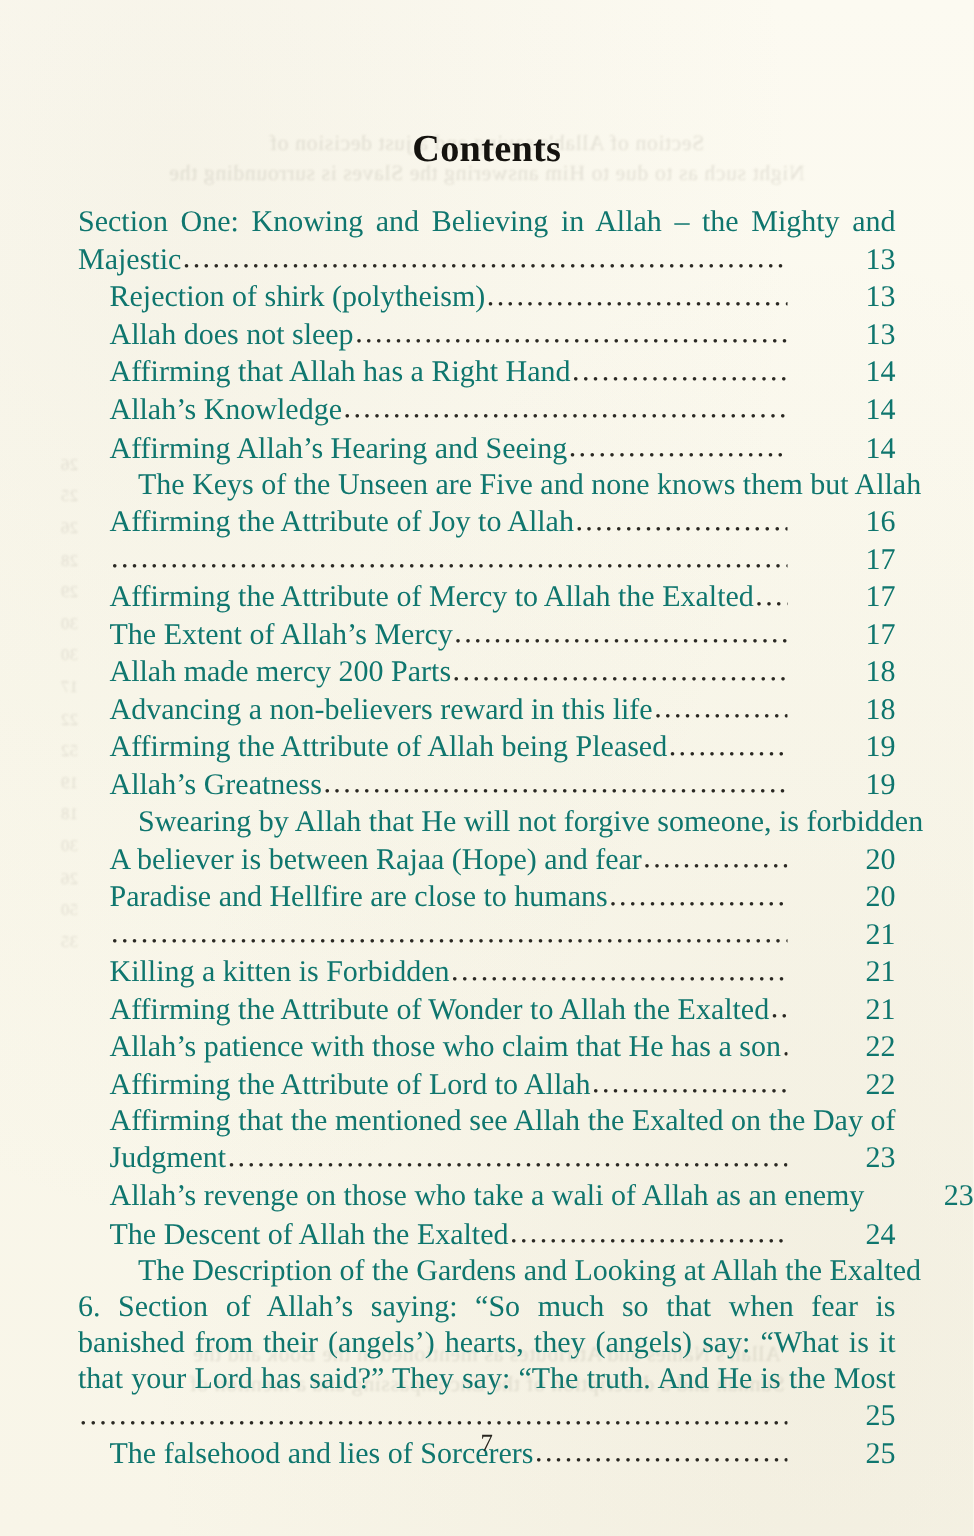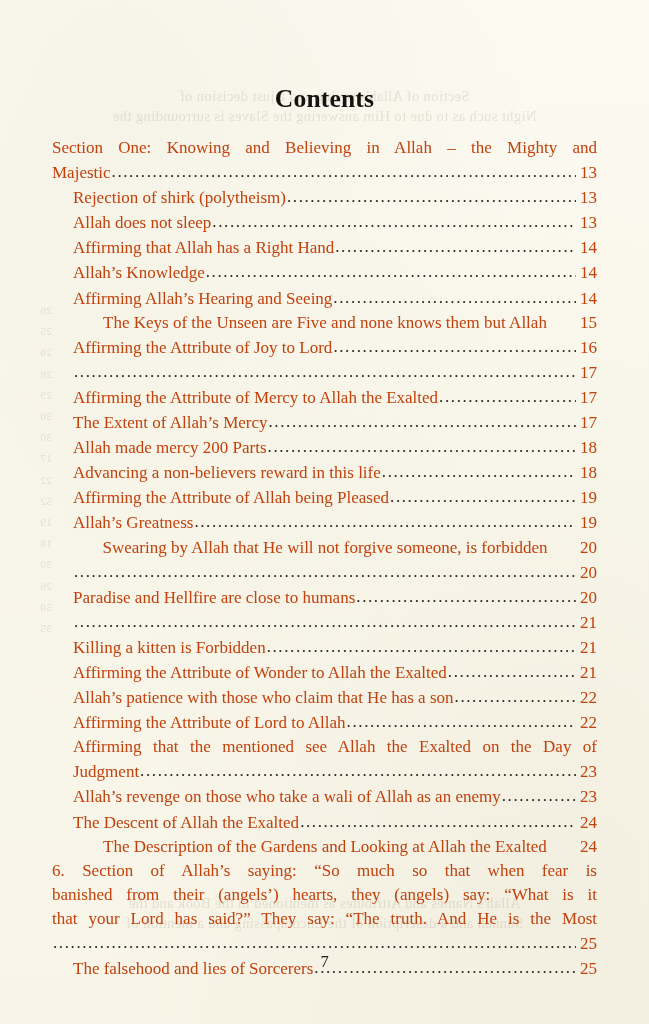--- a/index.html
+++ b/index.html
@@ -68,23 +68,23 @@
 
   .toc {
     position: absolute;
     left: 52px;
     top: 136px;
     width: 545px;
   }
 
   .entry {
     position: relative;
-    font-size: 17px;
+    font-size: 20px;
     line-height: 24.1px;
-    color: #c2410c;
+    color: #0f766e;
     font-family: Liberation Serif, serif;
   }
   .entry .row {
     display: flex;
     align-items: flex-end;
     width: 100%;
   }
   .entry .label {
     white-space: nowrap;
     flex: 0 1 auto;
@@ -100,34 +100,35 @@
     min-width: 0;
   }
   .entry .leader::before {
     content: "........................................................................................................................................................";
   }
   .entry .pageno {
     flex: 0 0 auto;
     white-space: nowrap;
     text-align: center;
     padding-left: 3px;
+    margin-left: 48px;
   }
 
   
   .lvl0 { margin-left: 0; }
   
   .lvl1 { margin-left: 21px; }
 
   
   .wrap-line {
     text-align: justify;
     text-align-last: justify;
     white-space: normal;
   }
-  .nodots .label { flex: 1 1 auto; white-space: nowrap; }
+  .nodots .label { flex: 1 1 auto; white-space: nowrap; margin-left: 19px; }
 
   .folio {
     position: absolute;
     left: 0;
     right: 0;
     top: 952px;
     text-align: center;
     font-size: 16.5px;
     color: #26241e;
   }
@@ -206,21 +207,21 @@
         </div>
       </div>
       <div class="entry lvl1">
         <div class="row nodots">
           <span class="label">The Keys of the Unseen are Five and none knows them but Allah</span>
           <span class="pageno">15</span>
         </div>
       </div>
       <div class="entry lvl1">
         <div class="row">
-          <span class="label">Affirming the Attribute of Joy to Lord</span>
+          <span class="label">Affirming the Attribute of Joy to Allah</span>
           <span class="leader"></span>
           <span class="pageno">16</span>
         </div>
       </div>
       <div class="entry lvl1">
         <div class="row">
           <span class="leader"></span>
           <span class="pageno">17</span>
         </div>
       </div>
@@ -267,20 +268,21 @@
         </div>
       </div>
       <div class="entry lvl1">
         <div class="row nodots">
           <span class="label">Swearing by Allah that He will not forgive someone, is forbidden</span>
           <span class="pageno">20</span>
         </div>
       </div>
       <div class="entry lvl1">
         <div class="row">
+          <span class="label">A believer is between Rajaa (Hope) and fear</span>
           <span class="leader"></span>
           <span class="pageno">20</span>
         </div>
       </div>
       <div class="entry lvl1">
         <div class="row">
           <span class="label">Paradise and Hellfire are close to humans</span>
           <span class="leader"></span>
           <span class="pageno">20</span>
         </div>

